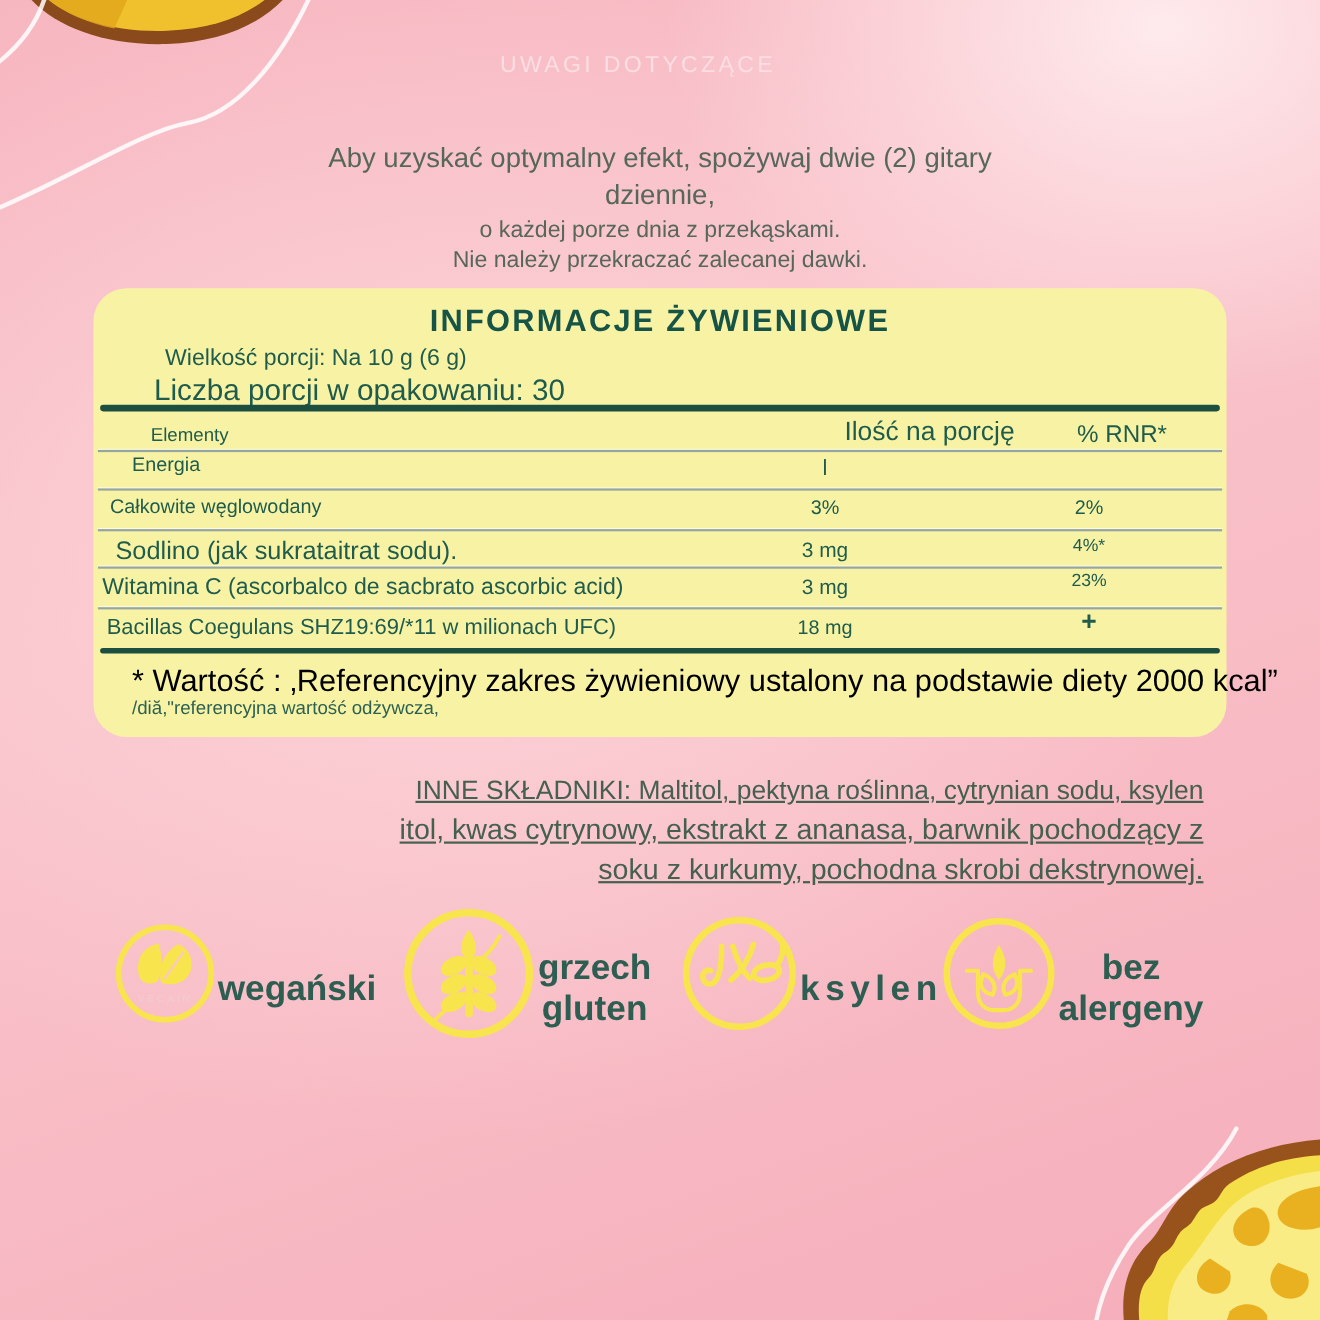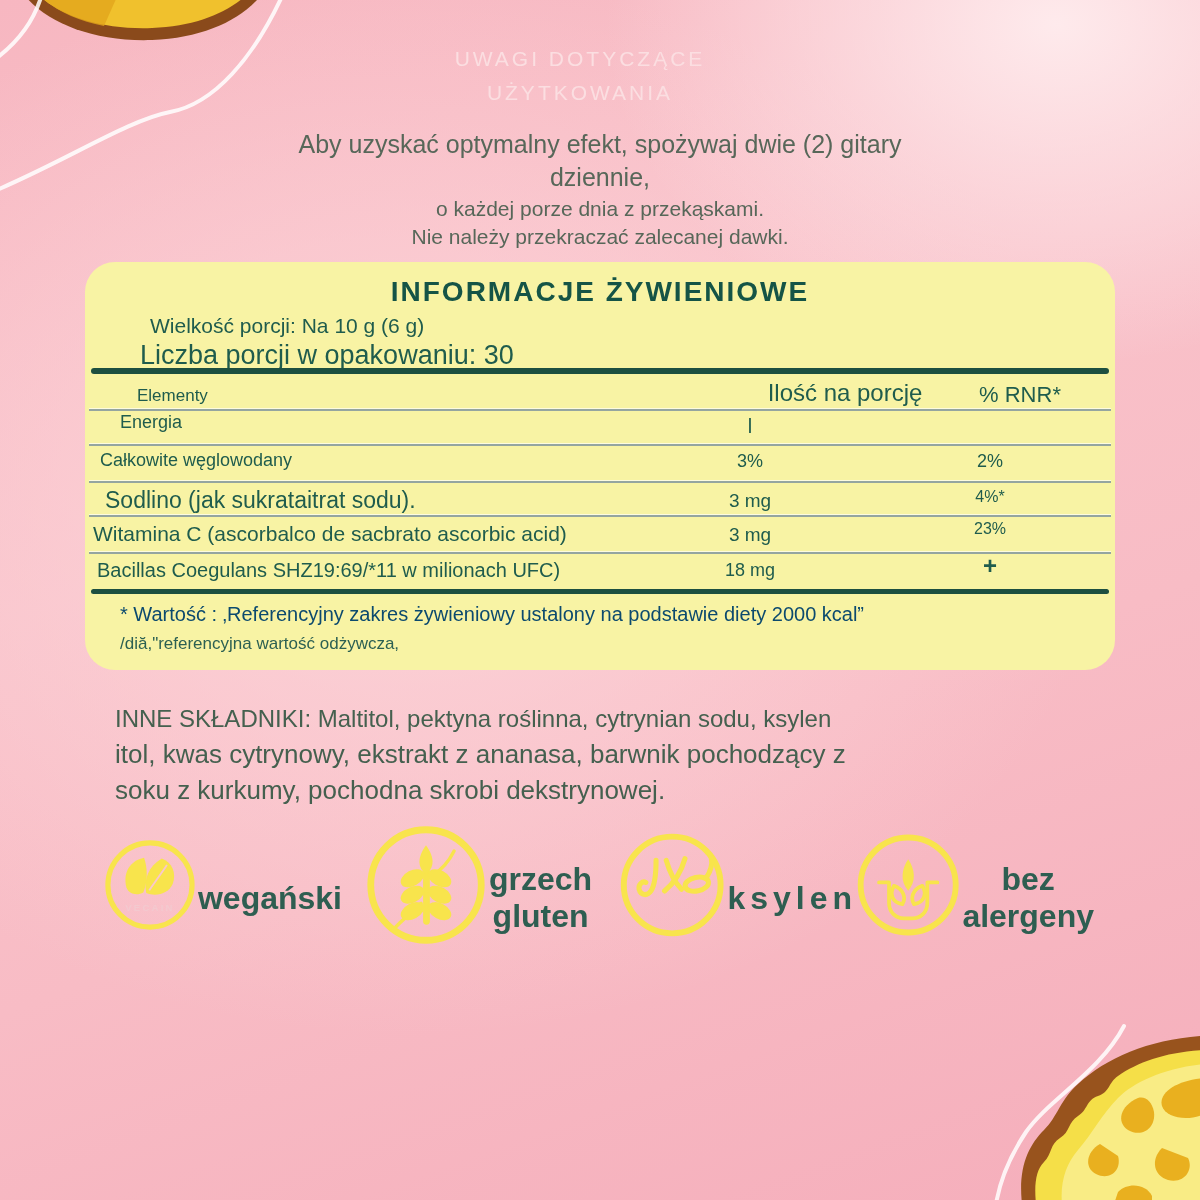--- a/index.html
+++ b/index.html
@@ -40,26 +40,26 @@
   .h-el{left:52px;top:124px;font-size:17px;}
   .h-amt{left:600px;top:117px;width:320px;text-align:center;font-size:24px;}
   .h-rnr{left:855px;top:120px;width:160px;text-align:center;font-size:22px;}
   .c-amt{left:560px;width:210px;text-align:center;}
   .c-rnr{left:830px;width:150px;text-align:center;}
   .r1n{left:35px;top:150px;font-size:18px;}  .r1a{top:153px;font-size:20px;}
   .r2n{left:15px;top:188px;font-size:18px;}  .r2a{top:189px;font-size:18px;} .r2r{top:189px;font-size:18px;}
   .r3n{left:20px;top:225px;font-size:23px;}  .r3a{top:228px;font-size:19px;} .r3r{top:226px;font-size:16px;}
   .r4n{left:8px;top:260px;font-size:21px;}   .r4a{top:262px;font-size:19px;} .r4r{top:258px;font-size:16px;}
   .r5n{left:12px;top:297px;font-size:20px;}  .r5a{top:298px;font-size:18px;} .r5r{top:290px;font-size:24px;font-weight:700;}
-  .fn1{left:35px;top:341px;font-size:20px;color:#0c4a6e;}
+  .fn1{left:35px;top:341px;font-size:28px;color:#000000;}
   .fn2{left:35px;top:372px;font-size:17px;color:#2c6052;}
 
   
-  .ingredients{position:absolute;left:115px;top:702px;width:1000px;text-align:left;
-    color:#45604f;}
+  .ingredients{position:absolute;left:94px;top:702px;width:1000px;text-align:right;
+    color:#45604f;text-decoration:underline;}
   .ing1{font-size:24px;line-height:34px;}
   .ing2{font-size:26px;line-height:36px;}
   .ing3{font-size:26px;line-height:36px;}
 
   
   .badge{position:absolute;width:240px;display:flex;flex-direction:row;align-items:center;}
   .b1{left:102px;top:822px;} .b2{left:363px;top:822px;} .b3{left:617px;top:822px;} .b4{left:854px;top:822px;}
   .badge svg{width:126px;height:126px;}
   .badge-label{margin-top:26px;text-align:center;color:#2e5e51;font-size:32px;font-weight:700;line-height:37px;}
   .ls-wide{letter-spacing:5px;}
@@ -96,21 +96,20 @@
         <path d="M1138,1098 C1120,1106 1116,1122 1128,1130 C1142,1138 1156,1128 1154,1112 C1152,1102 1146,1096 1138,1098 Z"></path>
         <path d="M1100,1144 C1086,1152 1084,1168 1096,1174 C1110,1181 1122,1170 1118,1156 Z"></path>
         <path d="M1162,1148 C1150,1160 1154,1176 1168,1180 C1184,1184 1194,1170 1188,1158 Z"></path>
         <path d="M1118,1192 C1128,1182 1146,1184 1152,1196 L1152,1204 L1114,1204 Z"></path>
       </g>
     </g>
   </svg>
 
   <div class="usage-title">
     <div>UWAGI DOTYCZĄCE</div>
-    <div>UŻYTKOWANIA</div>
   </div>
   <div class="uline ul1">Aby uzyskać optymalny efekt, spożywaj dwie (2) gitary</div>
   <div class="uline ul2">dziennie,</div>
   <div class="uline ul3">o każdej porze dnia z przekąskami.</div>
   <div class="uline ul4">Nie należy przekraczać zalecanej dawki.</div>
 
   <div class="panel">
     <div class="abs p-title">INFORMACJE ŻYWIENIOWE</div>
     <div class="abs p-serving">Wielkość porcji: Na 10 g (6 g)</div>
     <div class="abs p-servings">Liczba porcji w opakowaniu: 30</div>

